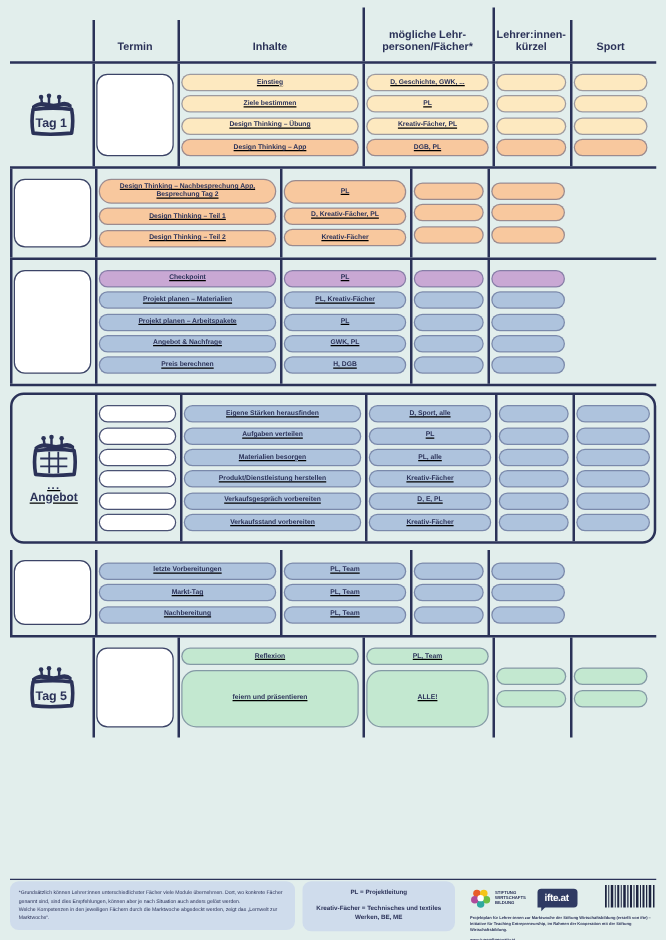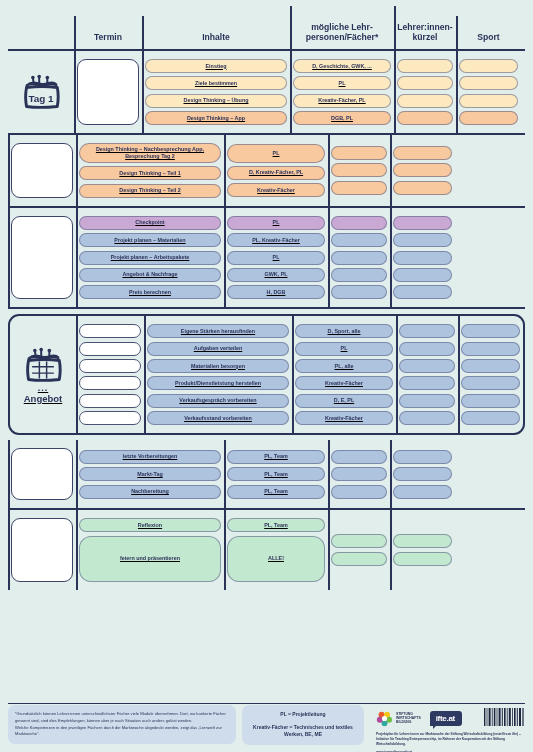--- a/index.html
+++ b/index.html
@@ -410,20 +410,31 @@
           </div>
           <div class="cell c-raum vline">
             <div class="stack">
               <div class="pill empty" style="background: rgb(174, 195, 221);"></div>
               <div class="pill empty" style="background: rgb(174, 195, 221);"></div>
               <div class="pill empty" style="background: rgb(174, 195, 221);"></div>
             </div>
           </div>
         </div>
         <div class="section">
+          <div class="cell c-tag tag-cell">
+            <svg class="cal-icon" viewBox="0 0 48 42">
+              <path d="M7 13 q6 -5 13 -3 q6 2 12 0 q6 -2 10 2 l0 3 q-6 -3 -11 -1 q-6 2 -12 0 q-6 -2 -12 2 z" fill="#2b3258"></path>
+              <path d="M15 5 l1 7 M22 4 l0 7 M31 5 l0 7" stroke="#2b3258" stroke-width="2.2" fill="none" stroke-linecap="round"></path>
+              <circle cx="15" cy="5" r="2" fill="#2b3258"></circle>
+              <circle cx="22" cy="4" r="2" fill="#2b3258"></circle>
+              <circle cx="31" cy="5" r="2" fill="#2b3258"></circle>
+              <path d="M8 16 q-2 10 0 21 q14 2 34 0 q2 -11 0 -21 q-16 -2 -34 0 z" fill="none" stroke="#2b3258" stroke-width="3.2" stroke-linejoin="round"></path>
+              <text x="24" y="32" text-anchor="middle" font-size="11" font-weight="bold" fill="#2b3258" font-family="&quot;Liberation Sans&quot;, sans-serif">Tag 5</text>
+            </svg>
+          </div>
           <div class="cell c-termin vline">
             <div class="termin-box"></div>
           </div>
           <div class="cell c-inhalt vline">
             <div class="stack">
               <div class="pill" style="background: rgb(195, 232, 208);">Reflexion</div>
               <div class="pill xtall" style="background: rgb(195, 232, 208);">feiern und präsentieren</div>
             </div>
           </div>
           <div class="cell c-lehr vline">

